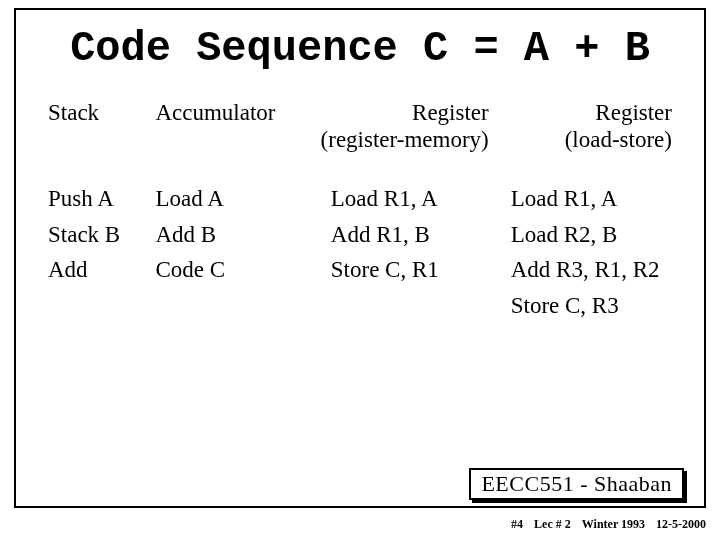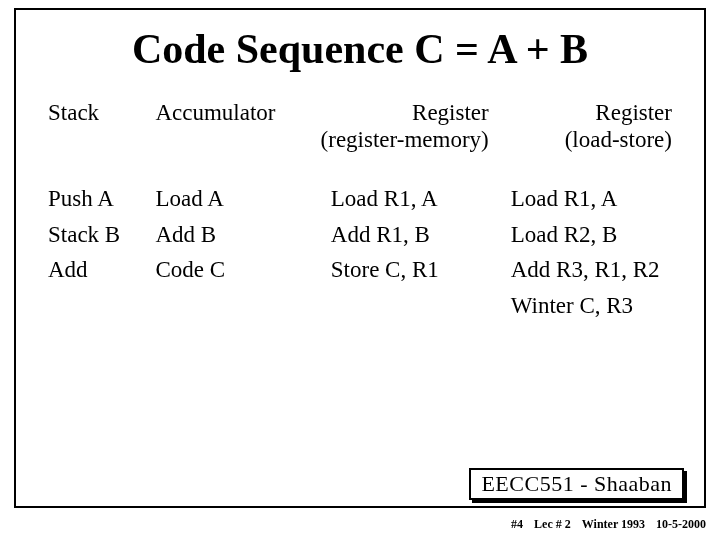--- a/index.html
+++ b/index.html
@@ -19,20 +19,21 @@
     bottom: 32px;
     border: 2px solid #000;
     padding: 16px 28px 12px 28px;
   }
   .title {
     font-size: 42px;
     font-weight: bold;
     text-align: center;
     line-height: 1.1;
     margin-bottom: 28px;
+    font-family: Liberation Mono, monospace;
   }
   .title .l1, .title .l2 { display: block; }
   .table {
     width: 100%;
     font-size: 23px;
     border-collapse: collapse;
   }
   .table td {
     vertical-align: top;
     padding: 0 4px;
@@ -103,27 +104,27 @@
       </td>
       <td class="col-regm body-cell">
         <div>Load R1, A</div>
         <div>Add R1, B</div>
         <div>Store C, R1</div>
       </td>
       <td class="col-load body-cell">
         <div>Load R1, A</div>
         <div>Load R2, B</div>
         <div>Add R3, R1, R2</div>
-        <div>Winter C, R3</div>
+        <div>Store C, R3</div>
       </td>
     </tr>
   </tbody>
     </table>
 
   <div class="course-box">EECC551 - Shaaban</div>
 </div>
 
 <div class="footer">
   <span>#4</span>
   <span>Lec # 2</span>
   <span>Winter 1993</span>
-  <span>10-5-2000</span>
+  <span>12-5-2000</span>
 </div>
 
 </body></html>

